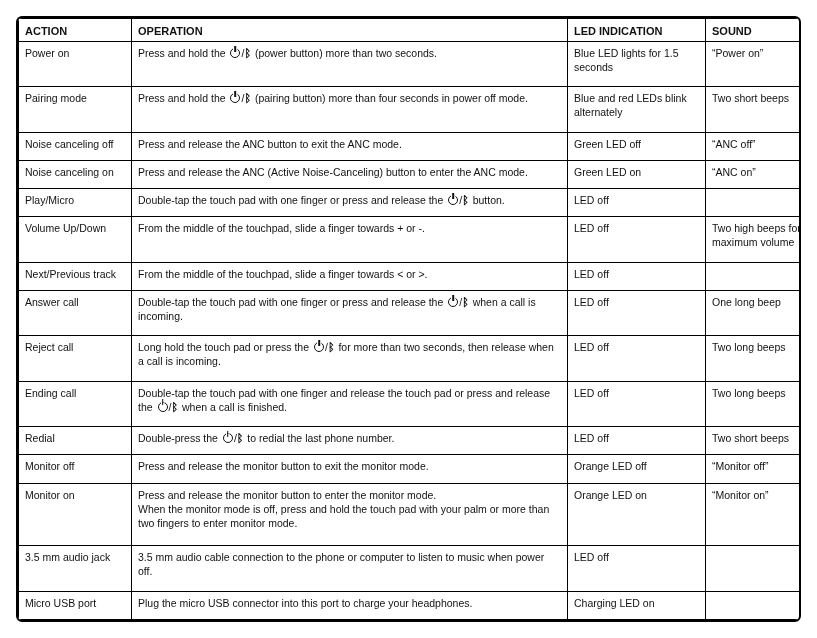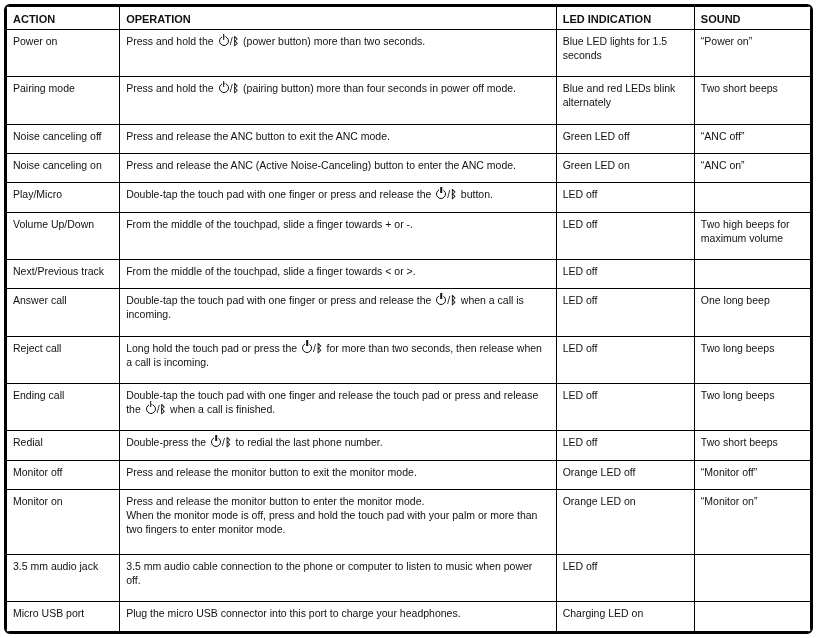--- a/index.html
+++ b/index.html
@@ -1,17 +1,17 @@
 <!DOCTYPE html>
 <html><head>
 <meta charset="utf-8">
 <style>
   html,body{margin:0;padding:0;background:#fff;}
   .page{
-    width:817px;height:638px;box-sizing:border-box;padding:4px;
+    width:817px;height:638px;box-sizing:border-box;padding:16px;
     font-family:"Liberation Sans",sans-serif;color:#111;background:#fff;
   }
   .table-frame{
     width:100%;height:100%;box-sizing:border-box;
     border:2px solid #000;border-radius:6px;overflow:hidden;
   }
   table{
     width:100%;height:100%;border-collapse:collapse;table-layout:fixed;
   }
   th,td{

